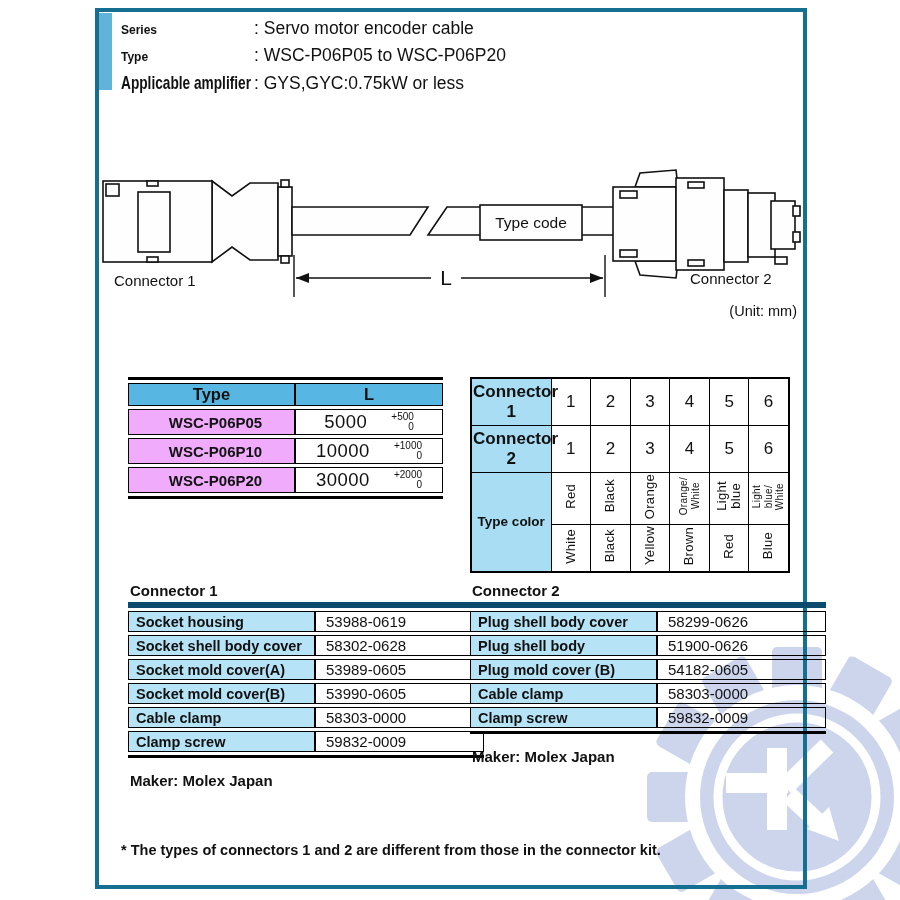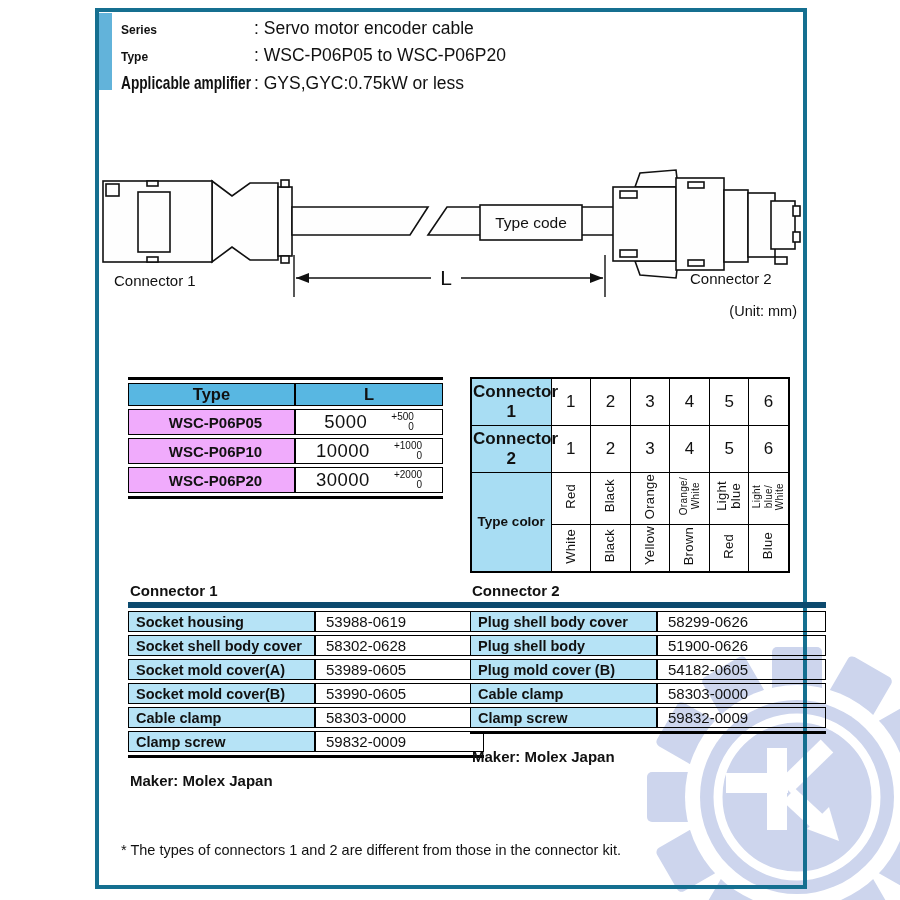--- a/index.html
+++ b/index.html
@@ -63,21 +63,21 @@
   .parts.p2{left:371px;top:570px}
   .parts-title{font-weight:bold;font-size:15px;margin:0 0 3px 2px}
   table.ptable{border-collapse:separate;border-spacing:0 3px;width:356px;table-layout:fixed;
     border-top:6px solid #0c4a6e;border-bottom:3px solid #000}
   table.ptable td{border:1.4px solid #000;box-sizing:border-box;height:20px}
   table.ptable td.pname{background:#b6e3f6;font-weight:bold;font-size:14.5px;padding:1px 0 1px 7px;width:187px}
   table.ptable td.pnum{background:transparent;font-size:15px;padding:1px 0 1px 10px}
   .maker{font-weight:bold;font-size:15px;margin:14px 0 0 2px}
 
   
-  .footnote{left:22px;top:830px;font-weight:normal;font-size:14.5px;white-space:nowrap}
+  .footnote{left:22px;top:830px;font-weight:bold;font-size:14.5px;white-space:nowrap}
 </style>
 </head>
 <body>
 
 <svg class="watermark" viewBox="0 0 320 320" aria-hidden="true">
   <g transform="translate(157,152)">
     <g fill="#cdd5ed">
       <rect x="-25" y="-150" width="50" height="46" rx="5"></rect>
       <rect x="-25" y="-150" width="50" height="46" rx="5" transform="rotate(30)"></rect>
       <rect x="-25" y="-150" width="50" height="46" rx="5" transform="rotate(60)"></rect>

